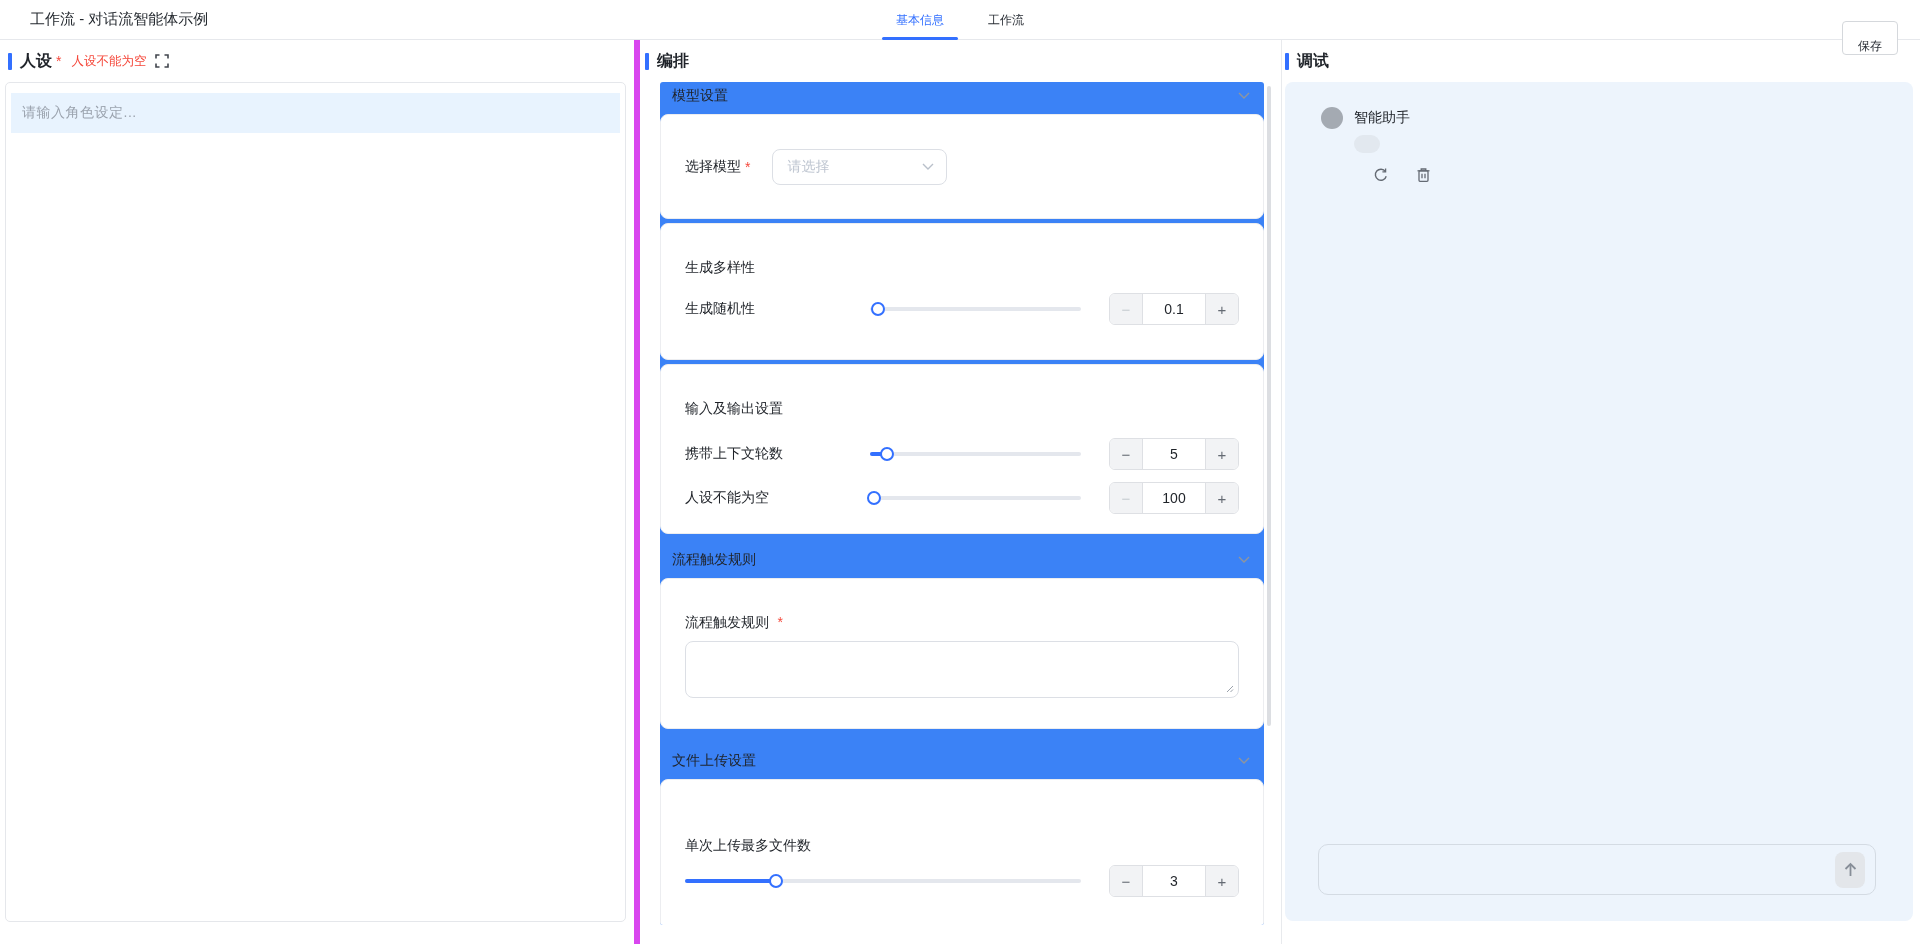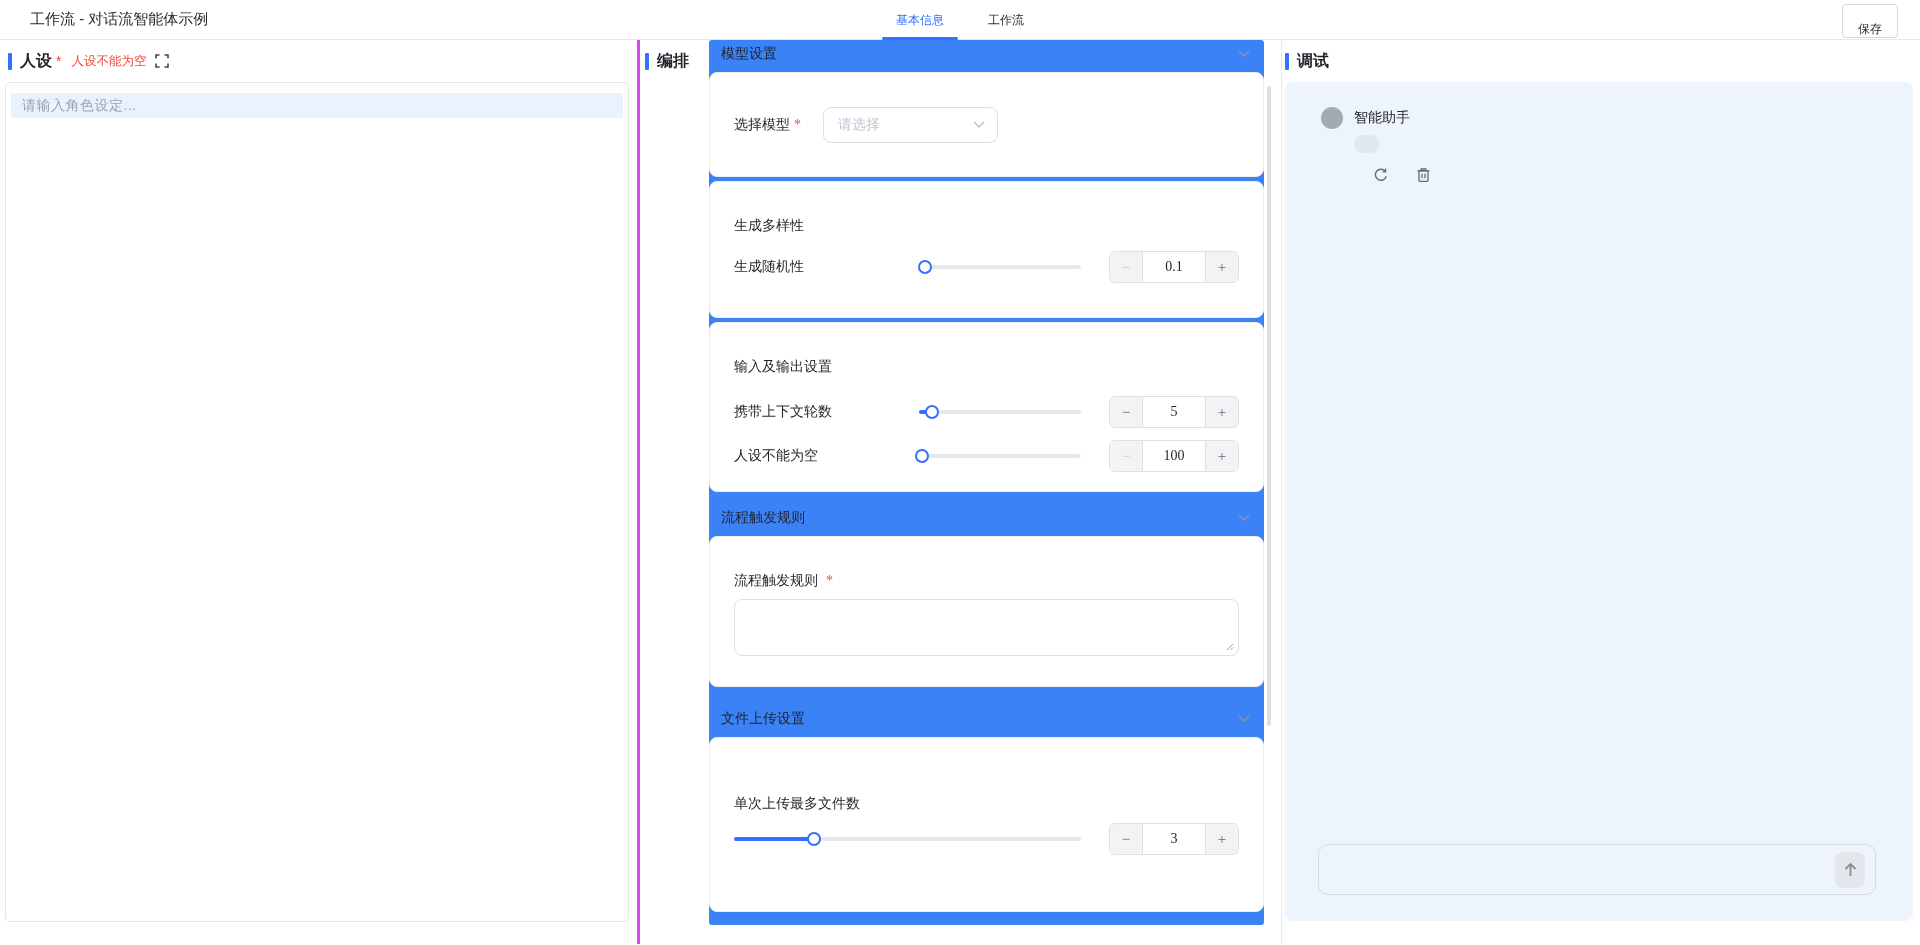--- a/index.html
+++ b/index.html
@@ -10,42 +10,42 @@
   .topbar { height:40px; background:#fff; border-bottom:1px solid #e6e8ec;
     display:flex; align-items:center; position:relative; }
   .app-title { margin-left:30px; font-size:15px; color:#24292f; }
   .tabs { position:absolute; left:50%; top:0; transform:translateX(-50%);
     height:40px; display:flex; gap:16px; }
   .tab { padding:0 14px; display:flex; align-items:center; font-size:12px;
     color:#2a2f36; position:relative; cursor:pointer; }
   .tab.active { color:#3370ff; }
   .tab.active::after { content:""; position:absolute; left:0; right:0; bottom:0;
     height:3px; background:#3370ff; border-radius:2px; }
-  .save-btn { position:absolute; right:22px; top:4px; height:25px; padding:16px 15px;
+  .save-btn { position:absolute; right:22px; top:21px; height:25px; padding:16px 15px;
     font-size:12px; color:#2a2f36; background:#fff; border:1px solid #d5d8dc;
     border-radius:4px; cursor:pointer; font-family:inherit; }
 
   
   .cols { display:flex; height:904px; }
-  .col-left  { width:640px; border-right:3px solid #d946ef; display:flex; flex-direction:column; position:relative; }
-  .col-mid   { width:642px; border-right:1px solid #e8eaed; display:flex; flex-direction:row; position:relative;font-family:Liberation Serif, serif; }
+  .col-left  { width:640px; border-right:6px solid #d946ef; display:flex; flex-direction:column; position:relative; }
+  .col-mid   { width:642px; border-right:1px solid #e8eaed; display:flex; flex-direction:column; position:relative; }
   .col-right { flex:1; display:flex; flex-direction:column; position:relative; }
 
   .panel-head { height:42px; display:flex; align-items:center; flex:none; }
   .pl8 { padding-left:8px; } .pl5 { padding-left:5px; } .pl3 { padding-left:3px; }
   .bluebar { width:4px; height:17px; background:#3370ff; border-radius:1px; margin-right:8px; flex:none; }
   .ptitle { font-size:16px; font-weight:700; color:#1f2329; }
   .star { color:#f5483b; font-size:14px; margin-left:4px; }
   .err-text { color:#f5483b; font-size:12.5px; margin-left:10px; }
   .expand { margin-left:9px; display:flex; align-items:center; cursor:pointer; color:#41464e; }
 
   
   .persona-box { flex:1; margin:0 8px 22px 5px; border:1px solid #e5e7eb;
     border-radius:5px; background:#fff; padding:10px 5px; cursor:text; }
-  .ph-band { height:25px; background:#e8f3fe; display:flex; align-items:center; padding-left:11px; }
+  .ph-band { height:40px; background:#e8f3fe; display:flex; align-items:center; padding-left:11px; }
   .ph-text { color:#9ba3ae; font-size:14px; letter-spacing:.5px; }
 
   
   .mid-body { flex:1; margin:0 17px 19px 20px; background:#3b82f6; overflow:hidden;
     position:relative; border-radius:3px; }
   .scroll-thumb { position:absolute; right:10px; top:46px; width:4px; height:640px;
     background:#dcdee2; border-radius:2px; }
   .sec-bar { height:28px; display:flex; align-items:center; padding:0 14px 0 12px;
     font-size:14px; color:#1f2329; margin-bottom:4px; cursor:pointer; }
   .sec-bar .chev { margin-left:auto; display:flex; color:#8f959e; }

